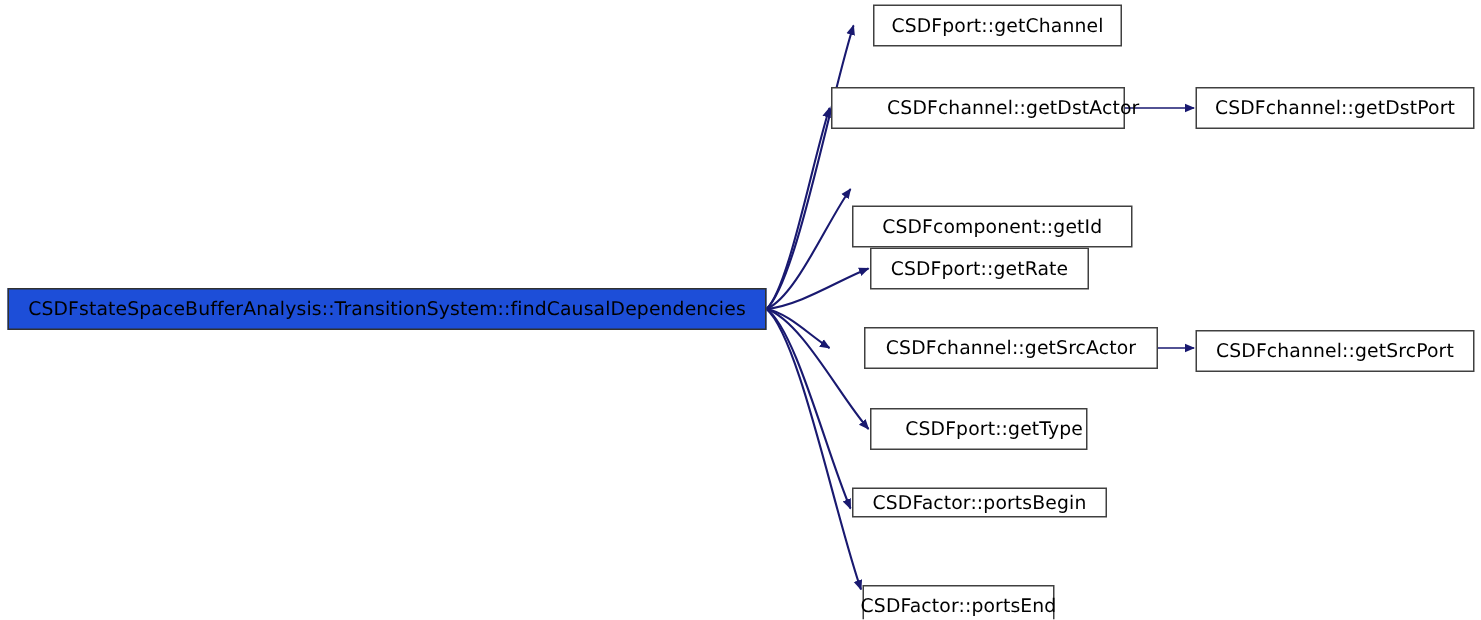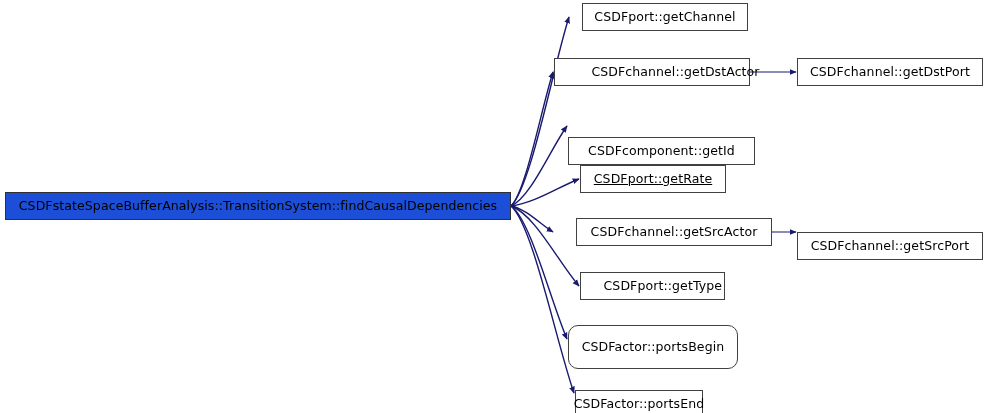--- a/index.html
+++ b/index.html
@@ -79,36 +79,36 @@
       </div>
       <div class="node" style="left: 582px; top: 3px; width: 166px; height: 28px;">
         <span class="node-label">CSDFport::getChannel</span>
       </div>
       <div class="node" style="left: 554px; top: 58px; width: 196px; height: 28px; padding-left: 47px;">
         <span class="node-label">CSDFchannel::getDstActor</span>
       </div>
       <div class="node" style="left: 568px; top: 112px; width: 187px; height: 28px; margin-top: 25px;">
         <span class="node-label">CSDFcomponent::getId</span>
       </div>
-      <div class="node" style="left: 580px; top: 165px; width: 146px; height: 28px; text-decoration: underline;">
+      <div class="node" style="left: 580px; top: 165px; width: 146px; height: 28px;">
         <span class="node-label">CSDFport::getRate</span>
       </div>
       <div class="node" style="left: 576px; top: 218px; width: 196px; height: 28px;">
         <span class="node-label">CSDFchannel::getSrcActor</span>
       </div>
       <div class="node" style="left: 580px; top: 272px; width: 145px; height: 28px; justify-content: flex-end;">
         <span class="node-label">CSDFport::getType</span>
       </div>
-      <div class="node" style="left: 568px; top: 325px; width: 170px; height: 44px; border-radius: 10px;">
+      <div class="node" style="left: 568px; top: 325px; width: 170px; height: 20px;">
         <span class="node-label">CSDFactor::portsBegin</span>
       </div>
       <div class="node" style="left: 575px; top: 390px; width: 128px; height: 28px;">
         <span class="node-label">CSDFactor::portsEnd</span>
       </div>
       <div class="node" style="left: 797px; top: 58px; width: 186px; height: 28px;">
         <span class="node-label">CSDFchannel::getDstPort</span>
       </div>
-      <div class="node" style="left: 797px; top: 232px; width: 186px; height: 28px;">
+      <div class="node" style="left: 797px; top: 220px; width: 186px; height: 28px;">
         <span class="node-label">CSDFchannel::getSrcPort</span>
       </div>
     </div>
 
 </div>
 
 </body></html>

